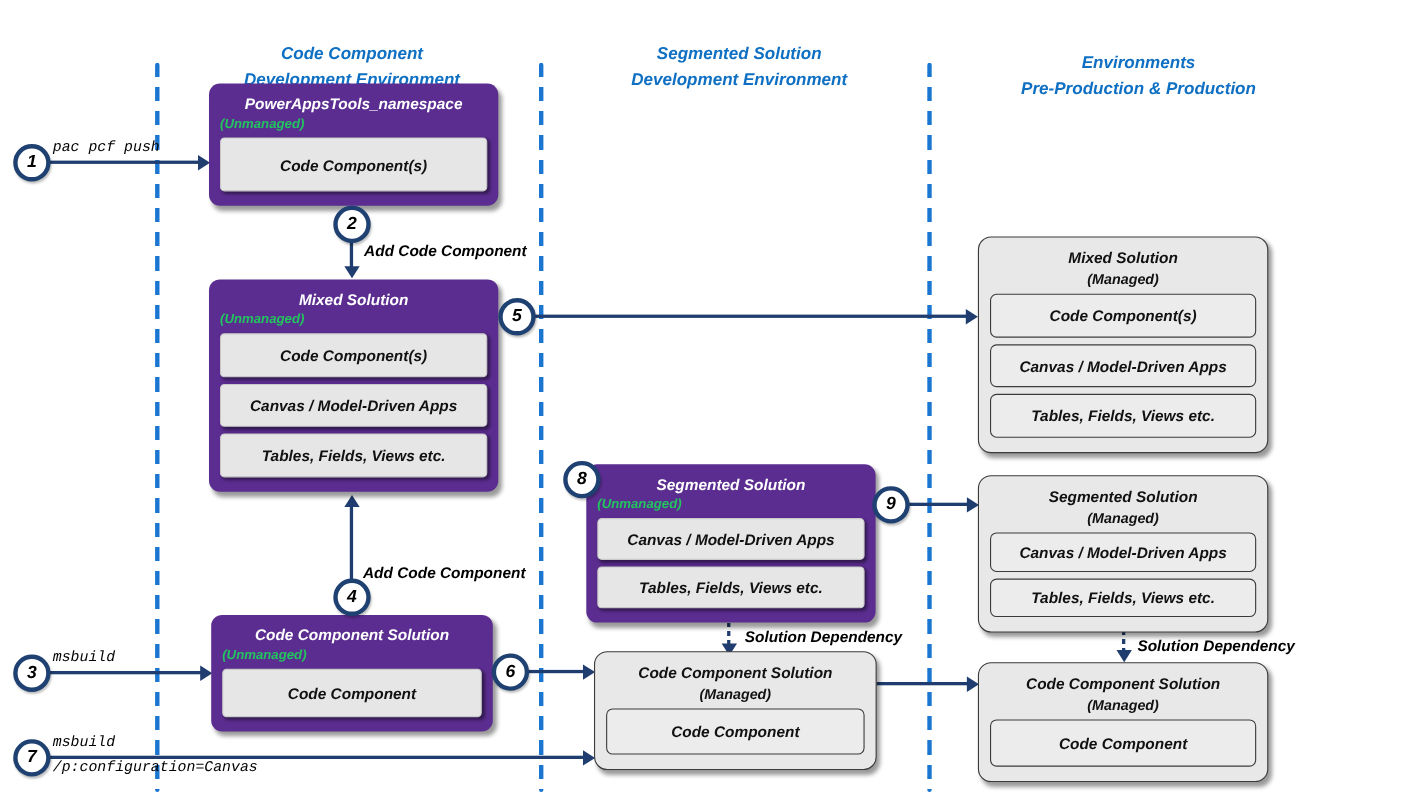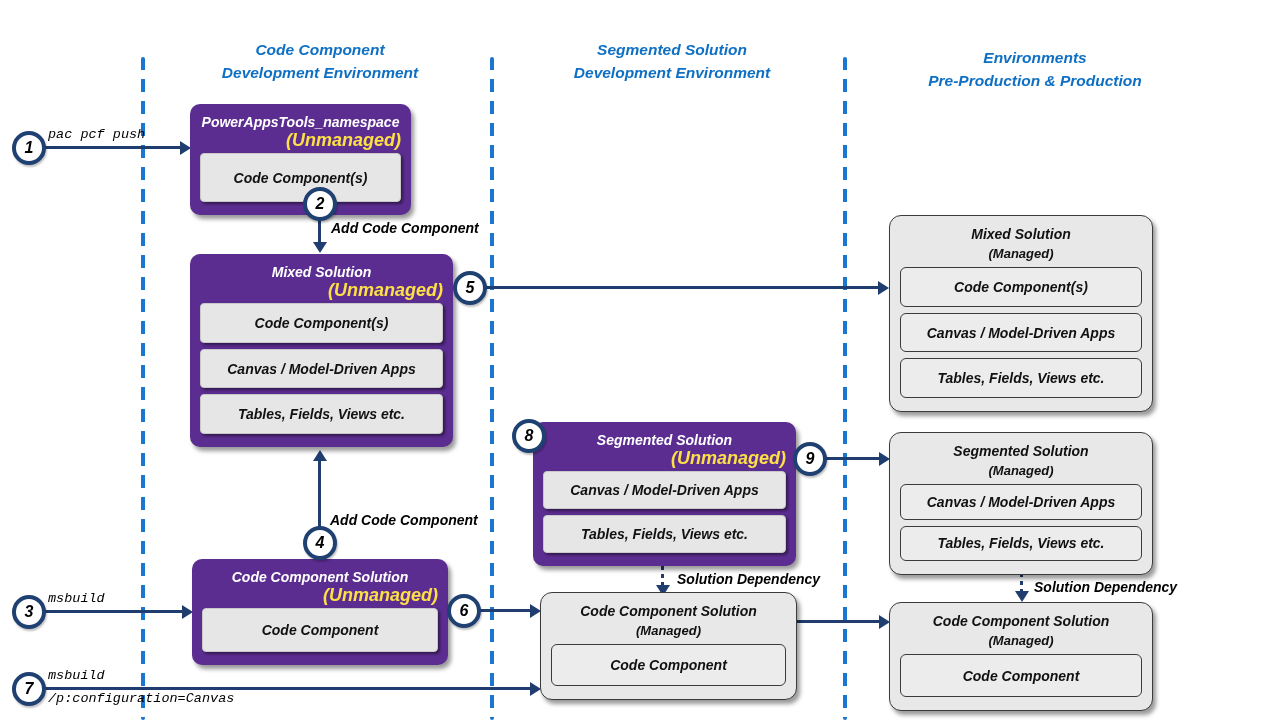--- a/index.html
+++ b/index.html
@@ -19,21 +19,21 @@
     background:repeating-linear-gradient(to bottom,#1B76D1 0 13px, transparent 13px 22px);
     border-radius:2px;
   }
   
   .pbox {
     position:absolute; background:#5B2D90; border-radius:10px; z-index:3;
     display:flex; flex-direction:column; padding:9px 10px 13px; gap:6px;
     box-shadow:3px 4px 4px rgba(0,0,0,0.40);
   }
   .pbox .ptitle { color:#fff; font-weight:bold; font-size:14px; text-align:center; line-height:18px; }
-  .pbox .psub   { color:#fde047; font-weight:bold; font-size:18px; text-align:right; line-height:14px; margin-top:-4px; }
+  .pbox .psub   { color:#22c55e; font-weight:bold; font-size:12px; text-align:left; line-height:14px; margin-top:-4px; }
   .pbox .item {
     background:#E7E6E6; border:1px solid #c9c9c9; border-radius:4px; flex:1;
     display:flex; align-items:center; justify-content:center;
     font-weight:bold; font-size:14px; color:#111;
     box-shadow:2px 2px 3px rgba(0,0,0,0.45); min-height:30px;
   }
   
   .gbox {
     position:absolute; background:#E9E8E8; border:1.5px solid #3b3b3b; border-radius:12px; z-index:3;
     display:flex; flex-direction:column; padding:9px 10px 13px; gap:6px;
@@ -96,21 +96,21 @@
   </div>
   <div class="col-header" style="left:512px; top:38px">
     <div>Segmented Solution</div>
     <div>Development Environment</div>
   </div>
   <div class="col-header" style="left:875px; top:46px">
     <div>Environments</div>
     <div>Pre-Production &amp; Production</div>
   </div>
 
-  <div class="pbox" style="left:190px; top:104px; width:221px; height:111px">
+  <div class="pbox" style="left:190px; top:76px; width:263px; height:111px">
     <div class="ptitle">PowerAppsTools_namespace</div>
     <div class="psub">(Unmanaged)</div>
     <div class="item">Code Component(s)</div>
   </div>
 
   <div class="pbox" style="left:190px; top:254px; width:263px; height:193px">
     <div class="ptitle">Mixed Solution</div>
     <div class="psub">(Unmanaged)</div>
     <div class="item">Code Component(s)</div>
     <div class="item">Canvas / Model-Driven Apps</div>

